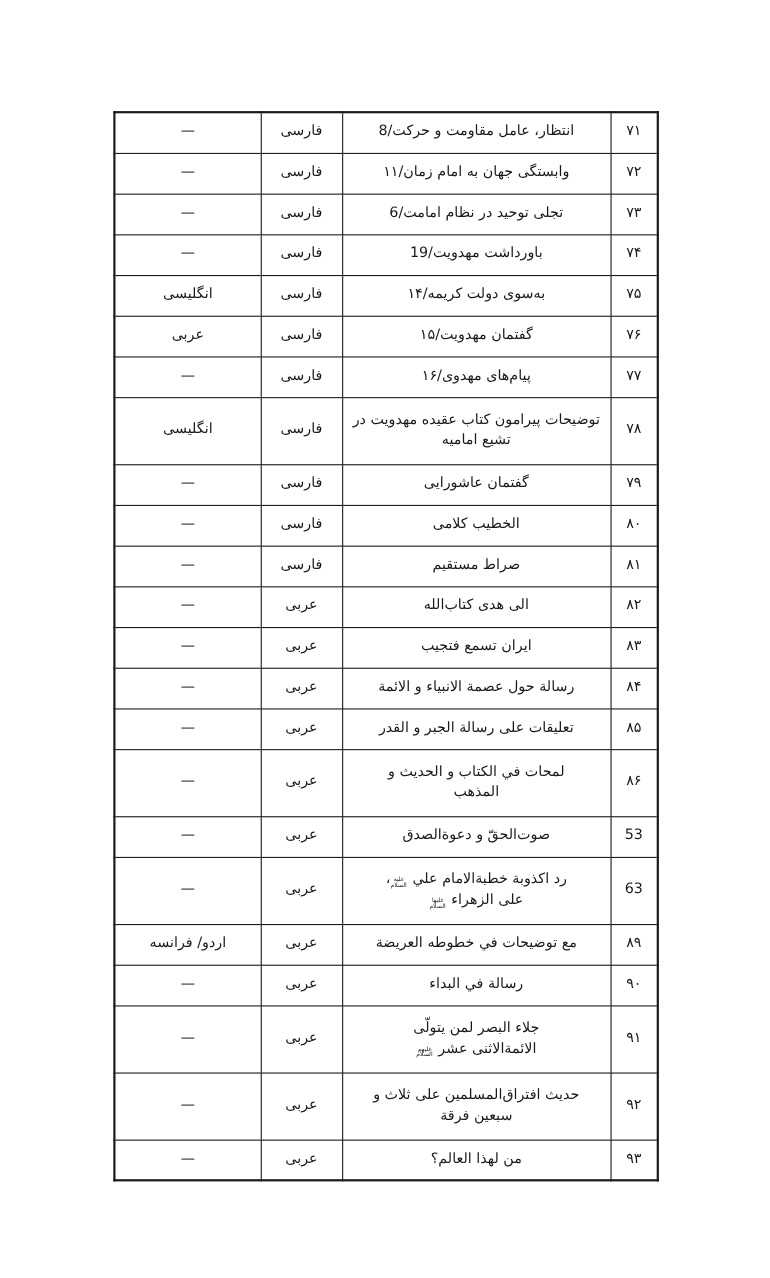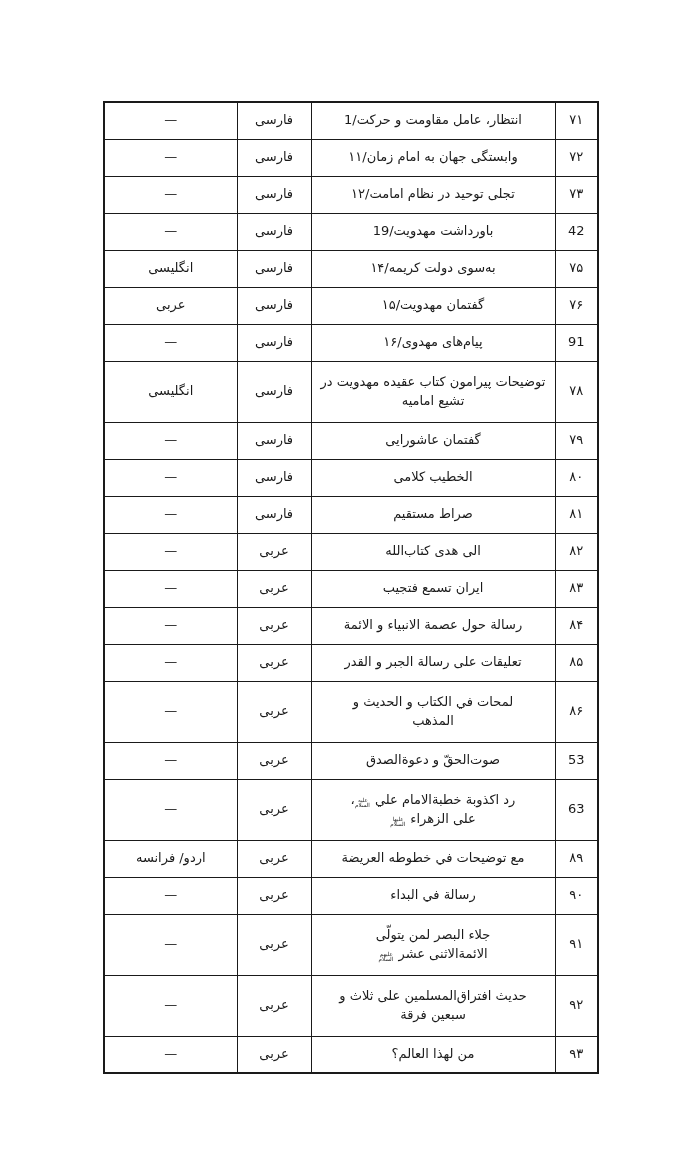--- a/index.html
+++ b/index.html
@@ -63,56 +63,56 @@
   <table class="works-table" dir="rtl">
     <colgroup>
       <col style="width:43px">
       <col style="width:244px">
       <col style="width:74px">
       <col style="width:133px">
     </colgroup>
     <tbody>
         <tr class="lines-1">
           <td class="cell-number">۷۱</td>
-          <td class="cell-title">انتظار، عامل مقاومت و حرکت/1</td>
+          <td class="cell-title">انتظار، عامل مقاومت و حرکت/8</td>
           <td class="cell-language">فارسی</td>
           <td class="cell-translation">—</td>
         </tr>
         <tr class="lines-1">
           <td class="cell-number">۷۲</td>
           <td class="cell-title">وابستگی جهان به امام زمان/۱۱</td>
           <td class="cell-language">فارسی</td>
           <td class="cell-translation">—</td>
         </tr>
         <tr class="lines-1">
           <td class="cell-number">۷۳</td>
-          <td class="cell-title">تجلی توحید در نظام امامت/۱۲</td>
-          <td class="cell-language">فارسی</td>
-          <td class="cell-translation">—</td>
-        </tr>
-        <tr class="lines-1">
-          <td class="cell-number">42</td>
+          <td class="cell-title">تجلی توحید در نظام امامت/6</td>
+          <td class="cell-language">فارسی</td>
+          <td class="cell-translation">—</td>
+        </tr>
+        <tr class="lines-1">
+          <td class="cell-number">۷۴</td>
           <td class="cell-title">باورداشت مهدویت/19</td>
           <td class="cell-language">فارسی</td>
           <td class="cell-translation">—</td>
         </tr>
         <tr class="lines-1">
           <td class="cell-number">۷۵</td>
           <td class="cell-title">به‌سوی دولت کریمه/۱۴</td>
           <td class="cell-language">فارسی</td>
           <td class="cell-translation">انگلیسی</td>
         </tr>
         <tr class="lines-1">
           <td class="cell-number">۷۶</td>
           <td class="cell-title">گفتمان مهدویت/۱۵</td>
           <td class="cell-language">فارسی</td>
           <td class="cell-translation">عربی</td>
         </tr>
         <tr class="lines-1">
-          <td class="cell-number">91</td>
+          <td class="cell-number">۷۷</td>
           <td class="cell-title">پیام‌های مهدوی/۱۶</td>
           <td class="cell-language">فارسی</td>
           <td class="cell-translation">—</td>
         </tr>
         <tr class="lines-2">
           <td class="cell-number">۷۸</td>
           <td class="cell-title">توضیحات پیرامون کتاب عقیده مهدویت در
 تشیع امامیه</td>
           <td class="cell-language">فارسی</td>
           <td class="cell-translation">انگلیسی</td>

